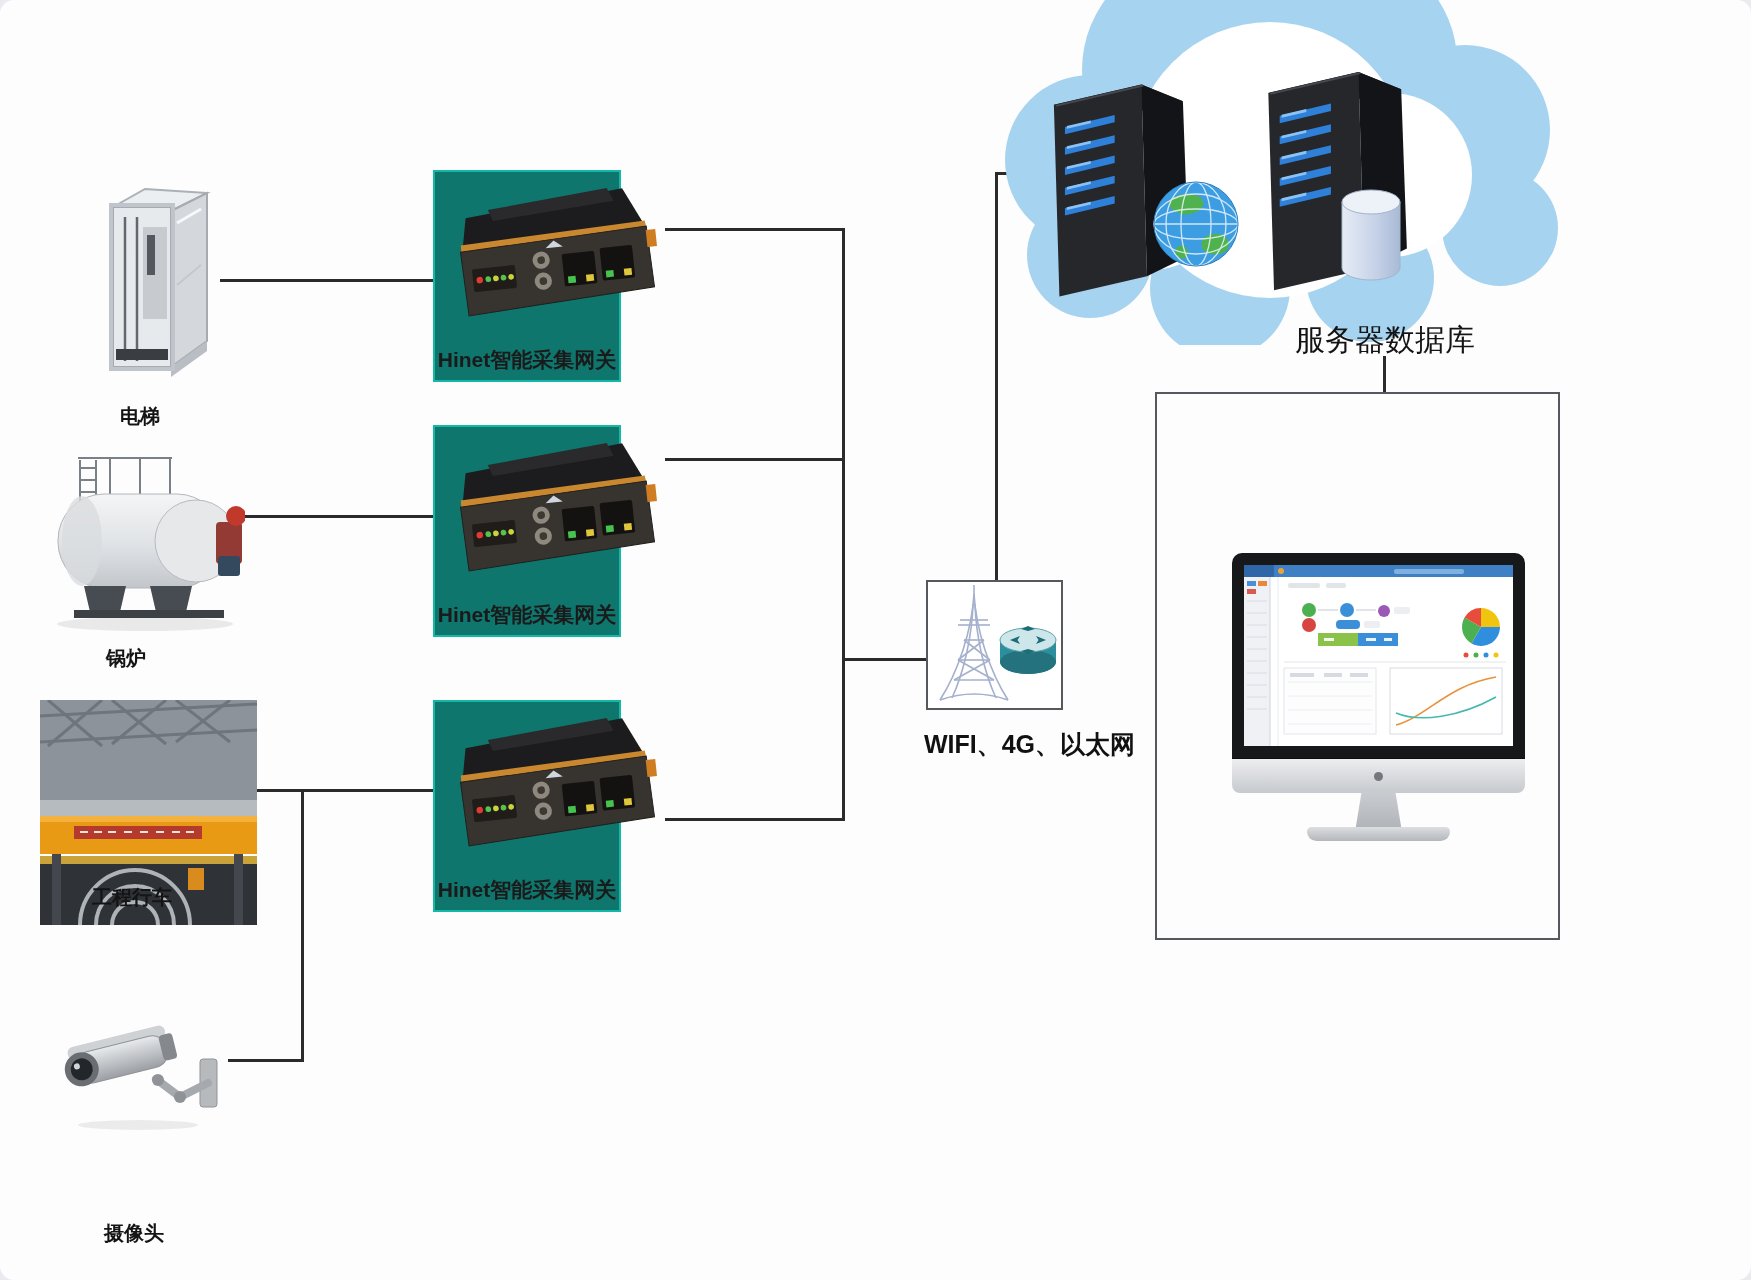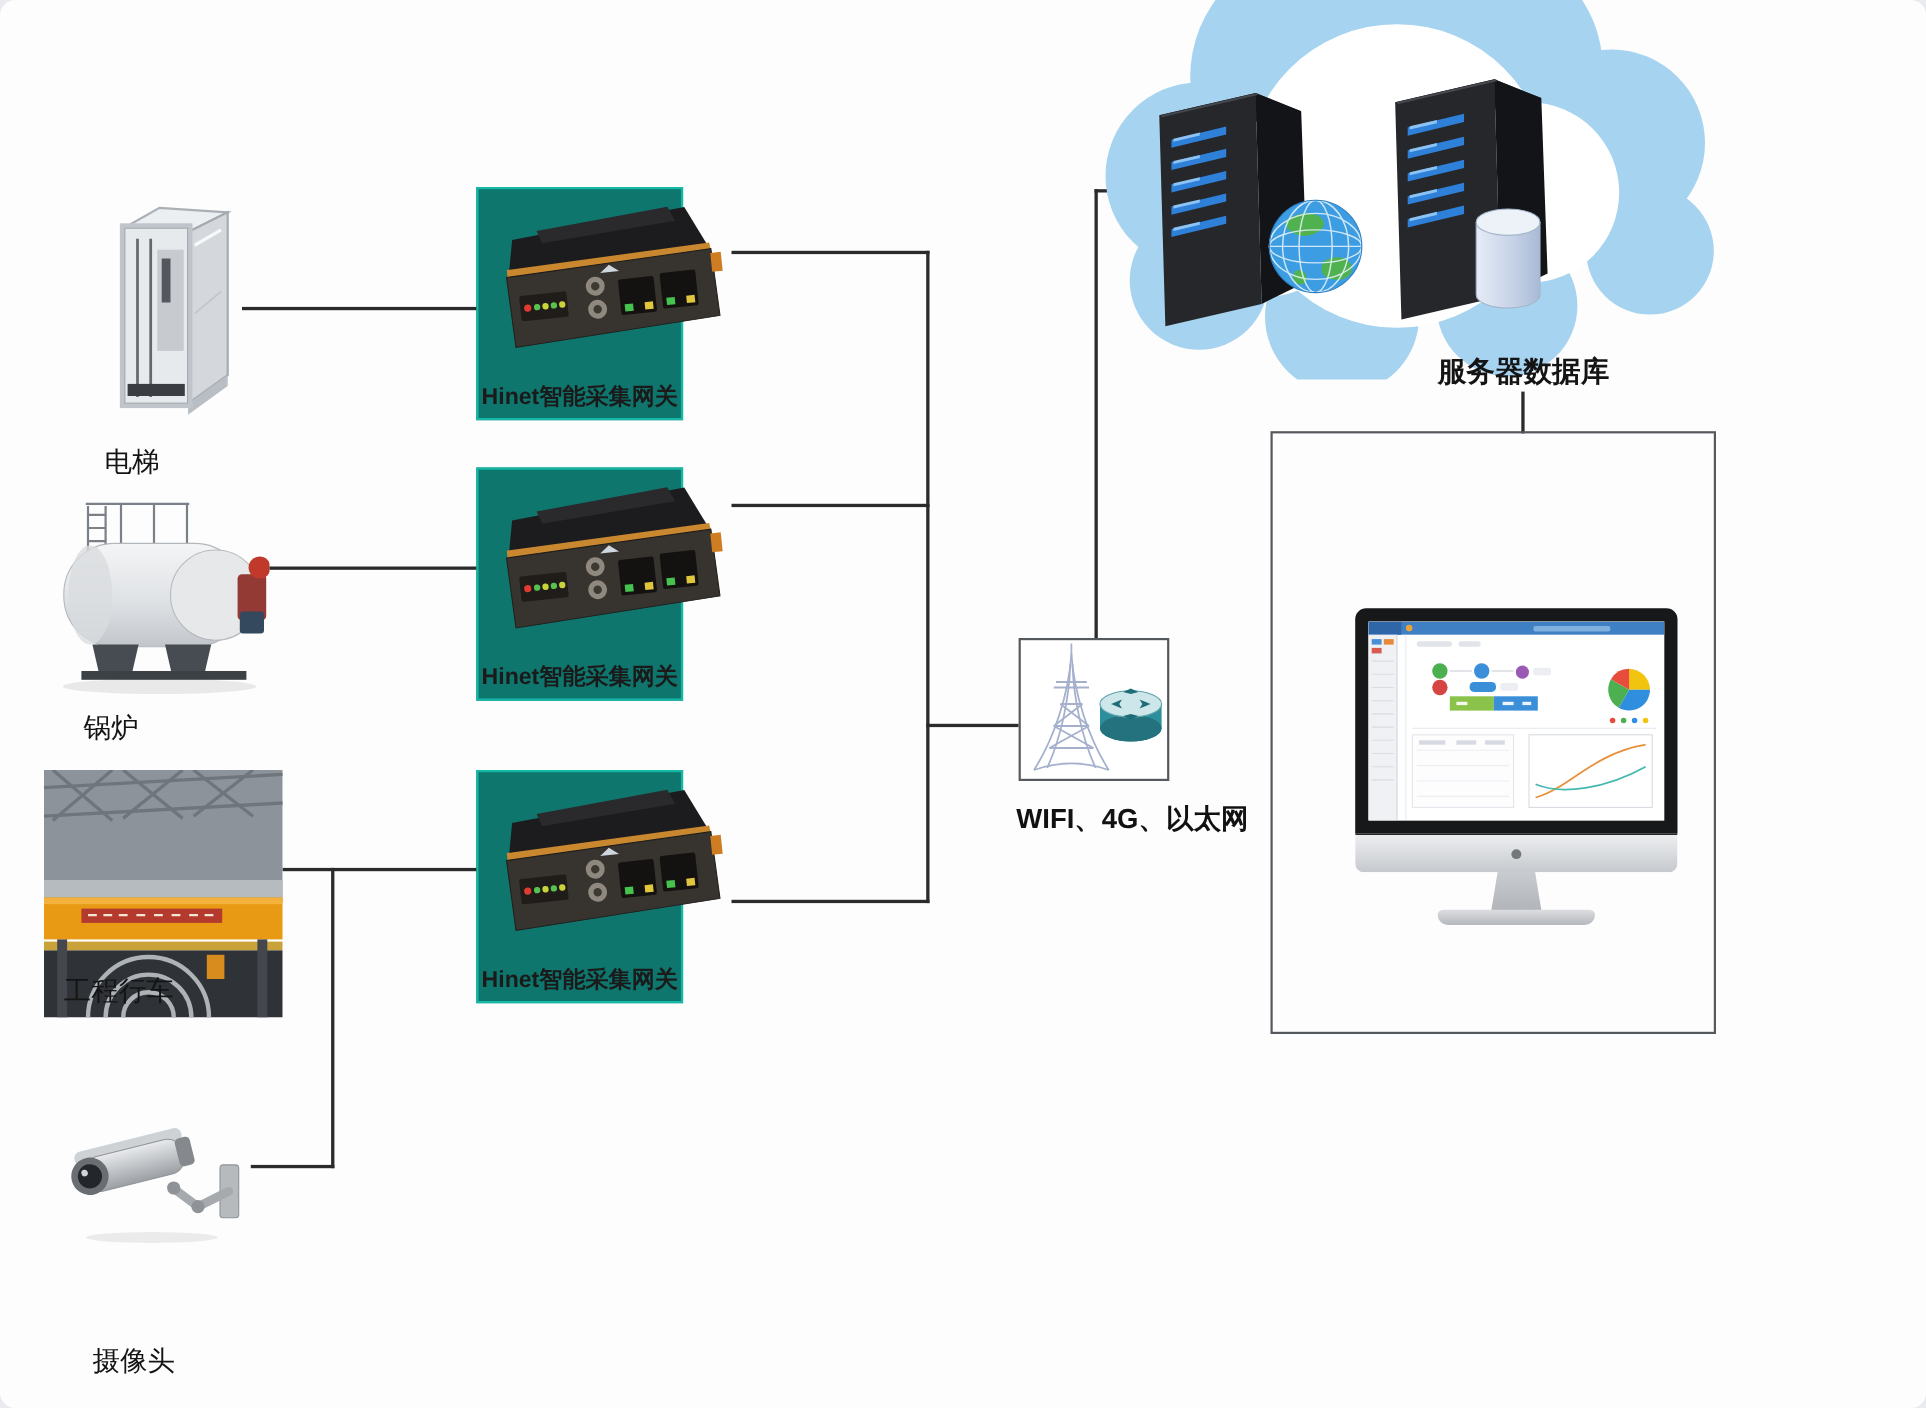--- a/index.html
+++ b/index.html
@@ -1,26 +1,26 @@
 <!DOCTYPE html>
 <html><head>
 <meta charset="utf-8">
 <style>
   html,body{margin:0;padding:0;background:#e9ebee;font-family:"Liberation Sans","DejaVu Sans",sans-serif;}
   .canvas{position:relative;width:1751px;height:1280px;background:#fdfdfe;border-radius:14px;overflow:hidden;margin:0 auto;}
   .ln{position:absolute;background:#2b2b2b;}
   .photo{position:absolute;margin:0;padding:0;}
   .photo svg{display:block;}
-  .dev-lbl{position:absolute;text-align:left;font-size:25px;font-weight:normal;color:#141414;}
+  .dev-lbl{position:absolute;text-align:center;font-size:20px;font-weight:bold;color:#141414;}
   .gwbox{position:absolute;left:433px;width:188px;height:212px;background:#0f766e;border:2px solid #14b8a6;box-sizing:border-box;}
   .gwbox svg{position:absolute;left:6px;top:4px;}
   .gw-lbl{position:absolute;left:0;bottom:6px;width:100%;text-align:center;font-size:21px;font-weight:bold;color:#1a1a1a;}
   .wifibox{position:absolute;left:926px;top:580px;width:137px;height:130px;background:#fff;border:2px solid #55585c;box-sizing:border-box;}
   .wifi-lbl{position:absolute;left:880px;top:728px;width:255px;text-align:right;font-size:25px;font-weight:bold;color:#111;}
-  .cloud-lbl{position:absolute;left:1290px;top:320px;width:190px;text-align:center;font-size:26px;font-weight:bold;color:#141414;}
+  .cloud-lbl{position:absolute;left:1290px;top:320px;width:190px;text-align:center;font-size:30px;font-weight:normal;color:#141414;}
   .pcrect{position:absolute;left:1155px;top:392px;width:405px;height:548px;border:2px solid #55585c;box-sizing:border-box;background:transparent;}
   .pc-lbl{position:absolute;left:1240px;top:845px;width:320px;text-align:center;font-size:38px;font-weight:bold;color:#2089d5;}
   
   .monitor{position:absolute;left:1232px;top:553px;width:293px;height:290px;}
   .m-bezel{position:absolute;left:0;top:0;width:293px;height:205px;background:#17181a;border-radius:10px 10px 0 0;padding:12px;box-sizing:border-box;}
   .m-screen{width:100%;height:100%;background:#ffffff;overflow:hidden;}
   .m-chin{position:absolute;left:0;top:205px;width:293px;height:34px;background:linear-gradient(#eceef0,#c6c9cd);border-radius:0 0 8px 8px;border-top:1px solid #0d0e10;}
   .m-apple{position:absolute;left:50%;top:50%;width:9px;height:9px;margin:-4.5px 0 0 -4.5px;border-radius:50%;background:#74777c;}
   .m-neck{position:absolute;left:123px;top:239px;width:47px;height:40px;background:linear-gradient(#c9ccd0,#aeb1b6);clip-path:polygon(14% 0,86% 0,100% 100%,0 100%);}
   .m-base{position:absolute;left:75px;top:274px;width:143px;height:14px;background:linear-gradient(#dcdee1,#b4b7bb);border-radius:6px 6px 12px 12px;}

